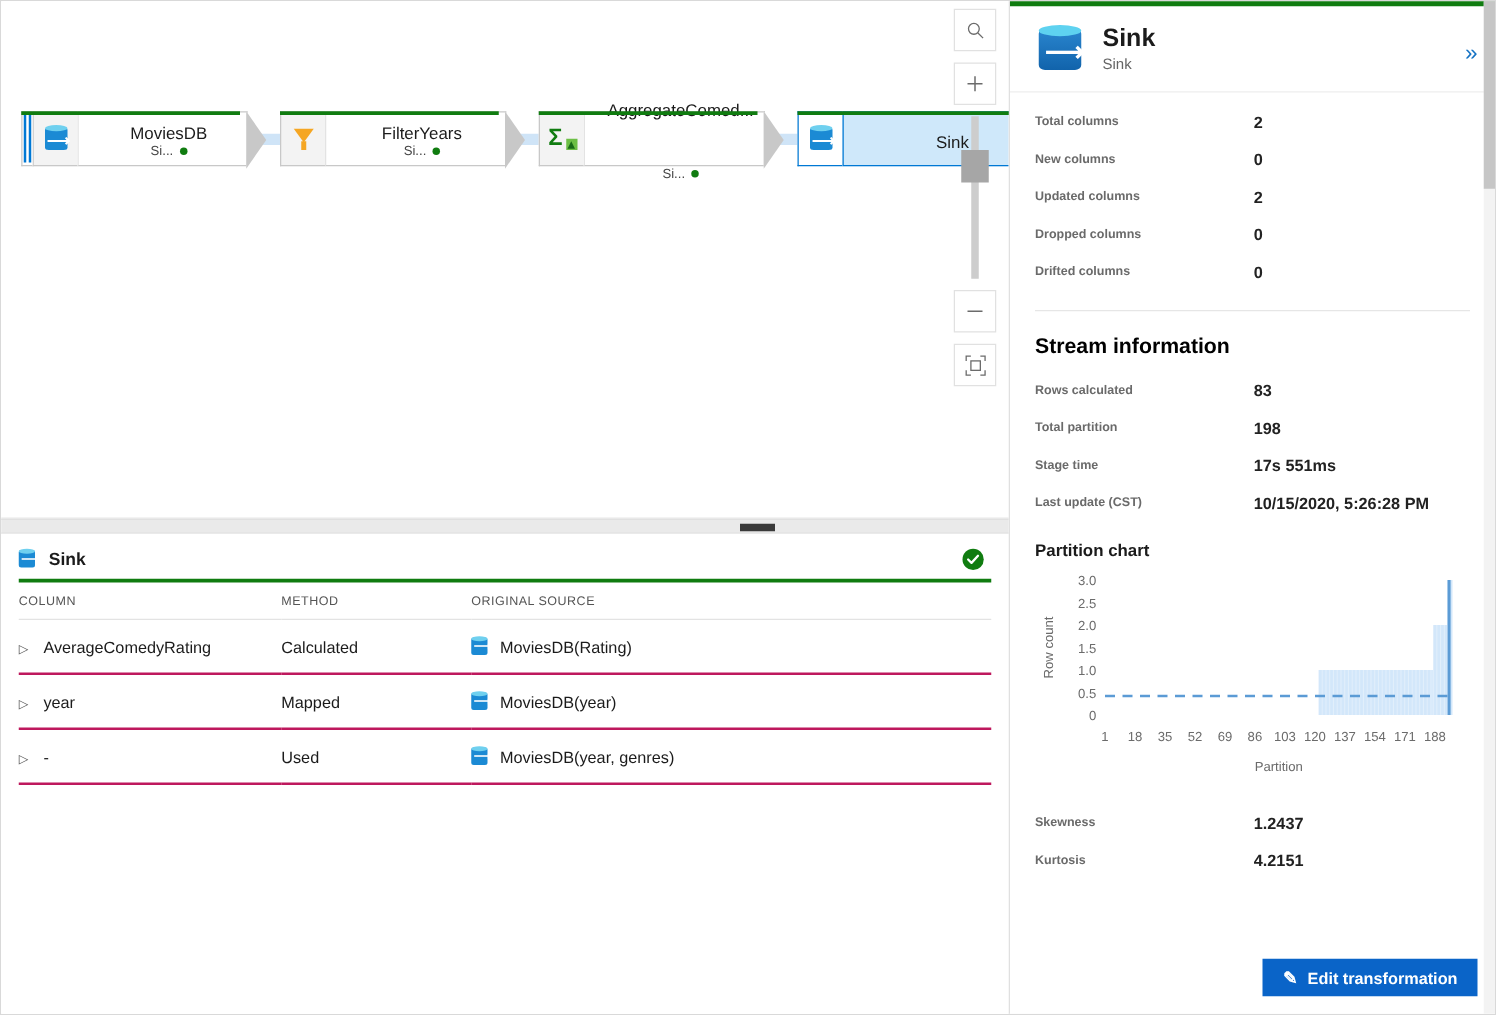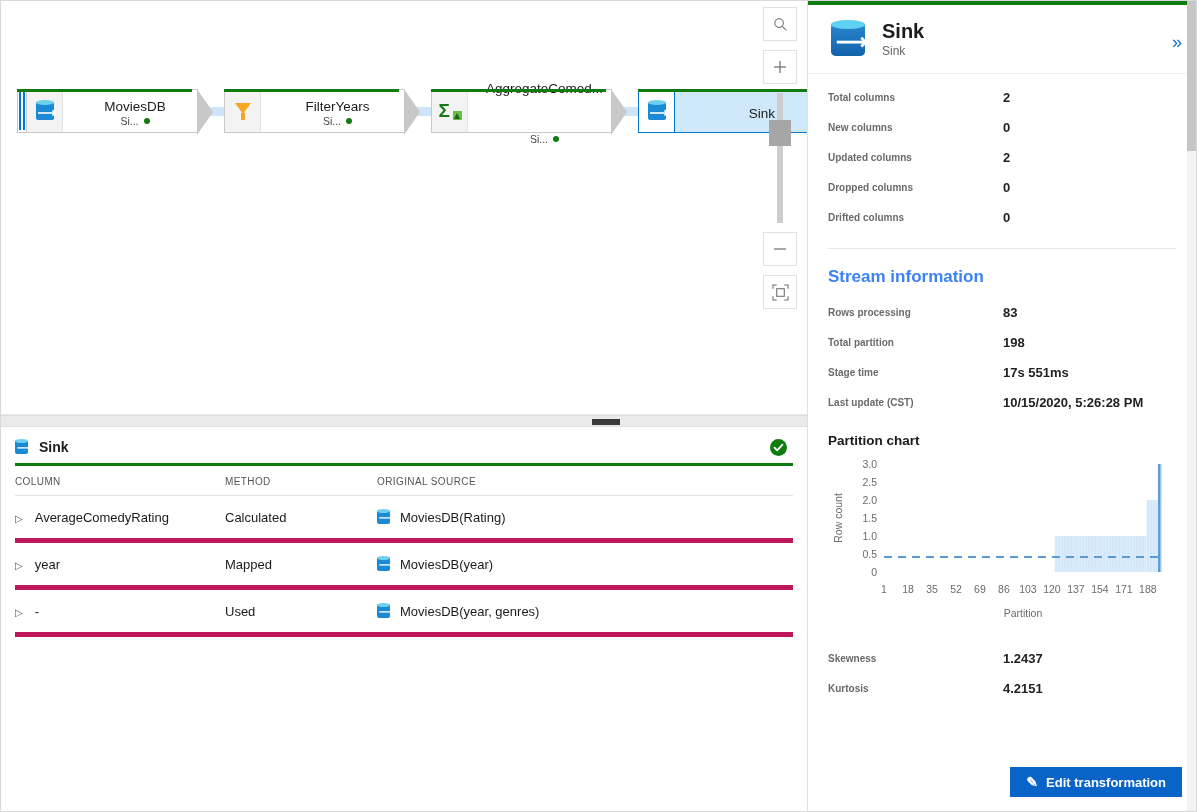--- a/index.html
+++ b/index.html
@@ -127,21 +127,21 @@
   .bt-head .ok2 { position: absolute; right: 20px; top: 12px; width: 17px; height: 17px; border-radius: 50%; background: #107c10;
      display: flex; align-items: center; justify-content: center; }
   .greenline { height: 3px; background: #107c10; margin: 0 14px; }
 
   table.cols { width: calc(100% - 28px); margin: 0 14px; border-collapse: collapse; }
   table.cols th {
     text-align: left; font-size: 10px; letter-spacing: .4px; color: #555; font-weight: normal;
     text-transform: uppercase; padding: 10px 0 8px 0; border-bottom: 1px solid #e3e3e3;
   }
   table.cols td {
-    font-size: 13px; color: #1b1b1b; padding: 13px 0; border-bottom: 5px solid #be185d; vertical-align: middle;
+    font-size: 13px; color: #1b1b1b; padding: 13px 0; border-bottom: 2px solid #be185d; vertical-align: middle;
   }
   table.cols td.c1 { width: 210px; }
   table.cols td.c2 { width: 152px; }
   .tri { display: inline-block; color: #555; font-size: 10px; margin-right: 12px; }
   .srccell { display: flex; align-items: center; gap: 9px; }
   .mini-db { width: 14px; height: 16px; position: relative; }
   .mini-db .cyl { position: absolute; left: 0; top: 1px; width: 13px; height: 14px; background: #1b8ad4; border-radius: 2px/2px; }
   .mini-db .cap { position: absolute; left: 0; top: 0; width: 13px; height: 4px; background: #6fd0ef; border-radius: 50%; }
   .mini-db .arrow { position: absolute; left: 2px; top: 4px; color:#fff; font-size: 10px; line-height: 10px; font-weight: bold; }
 
@@ -158,21 +158,21 @@
   .rp-header .bigicon .cap { position: absolute; left: 3px; top: 1px; width: 34px; height: 9px; background: #5ed2f0; border-radius: 50%; }
   .rp-header .bigicon .arw { position: absolute; left: 8px; top: 14px; color: #fff; font-size: 22px; line-height: 18px; font-weight: bold; }
   .rp-header .ttl { font-size: 20px; color: #1b1b1b; font-weight: bold; line-height: 22px; }
   .rp-header .sub { font-size: 12px; color: #666; margin-top: 2px; }
   .rp-header .collapse { position: absolute; right: 14px; top: 28px; color: #1371c3; font-size: 18px; line-height: 18px; }
 
   .rp-body { flex: 1; padding: 0 20px; overflow: hidden; position: relative; }
   .kv { display: flex; align-items: center; height: 30px; }
   .kv .k { width: 175px; font-size: 10px; color: #6a6a6a; font-weight: bold; }
   .kv .v { font-size: 13px; color: #222; font-weight: bold; }
-  .sect-title { font-size: 17px; font-weight: bold; color: #3b82f6; margin: 0 0 10px 0; }
+  .sect-title { font-size: 17px; font-weight: bold; color: #000000; margin: 0 0 10px 0; }
   .hr { height: 1px; background: #e6e6e6; margin: 16px 0 18px 0; }
   .sub-title { font-size: 13.5px; font-weight: bold; color: #1b1b1b; margin-bottom: 6px; }
 
   
   .chart-wrap { position: relative; width: 345px; height: 175px; }
   .chart-svg { display: block; }
 
   .rp-footer { padding: 10px 14px 14px 14px; display: flex; justify-content: flex-end; }
   .btn-primary {
     background: #0a64c8; color: #fff; border: none; font-size: 13px;
@@ -434,21 +434,21 @@
       </div>
       <div class="kv">
         <div class="k">Drifted columns</div>
         <div class="v">0</div>
       </div>
 
       <div class="hr"></div>
 
       <div class="sect-title">Stream information</div>
       <div class="kv">
-        <div class="k">Rows processing</div>
+        <div class="k">Rows calculated</div>
         <div class="v">83</div>
       </div>
       <div class="kv">
         <div class="k">Total partition</div>
         <div class="v">198</div>
       </div>
       <div class="kv">
         <div class="k">Stage time</div>
         <div class="v">17s 551ms</div>
       </div>

